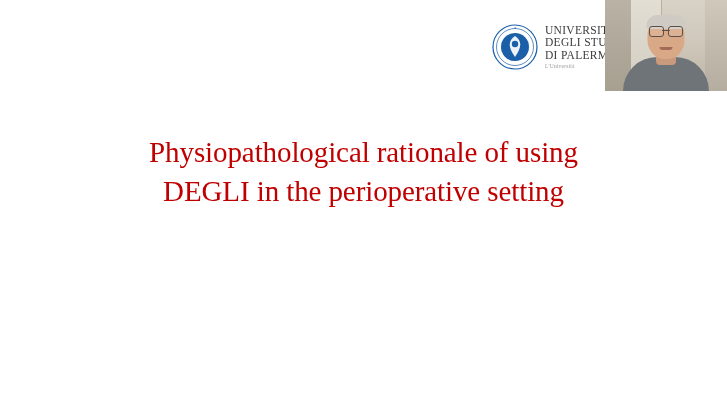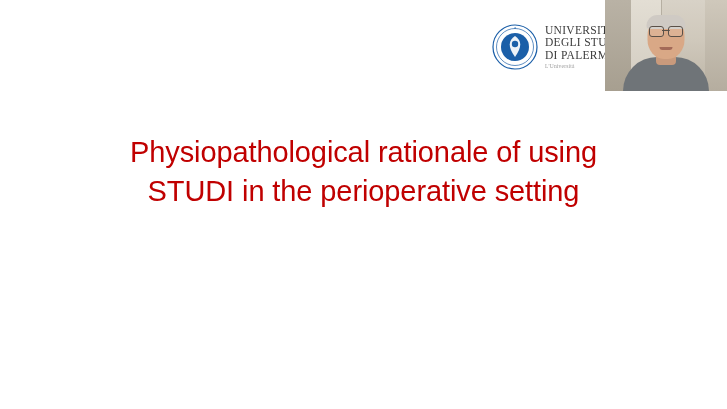--- a/index.html
+++ b/index.html
@@ -71,21 +71,21 @@
   }
 
   
   .slide-title {
     position: absolute;
     left: 0;
     top: 133px;
     width: 727px;
     text-align: center;
     color: #c00000;
-    font-family: Liberation Sans, sans-serif;
+    font-family: Liberation Serif, serif;
     font-size: 29px;
     font-weight: 400;
     line-height: 1.34;
     letter-spacing: -0.1px;
   }
   .slide-title .line2 { display: block; }
 
   
   .slide-authors {
     position: absolute;
@@ -244,21 +244,21 @@
       <div class="logo-text">
         <span class="l1">UNIVERSITÀ</span>
         <span class="l2">DEGLI STUDI</span>
         <span class="l3">DI PALERMO</span>
         <span class="l4">L'Università</span>
       </div>
     </div>
 
     <div class="slide-title">
       <span>Physiopathological rationale of using</span>
-      <span class="line2">STUDI in the perioperative setting</span>
+      <span class="line2">DEGLI in the perioperative setting</span>
     </div>
 
 
   </div>
 
   <div class="webcam">
     <div class="cam-bg"></div>
     <div class="cam-wallL"></div>
     <div class="cam-door"></div>
     <div class="cam-wallR"></div>

